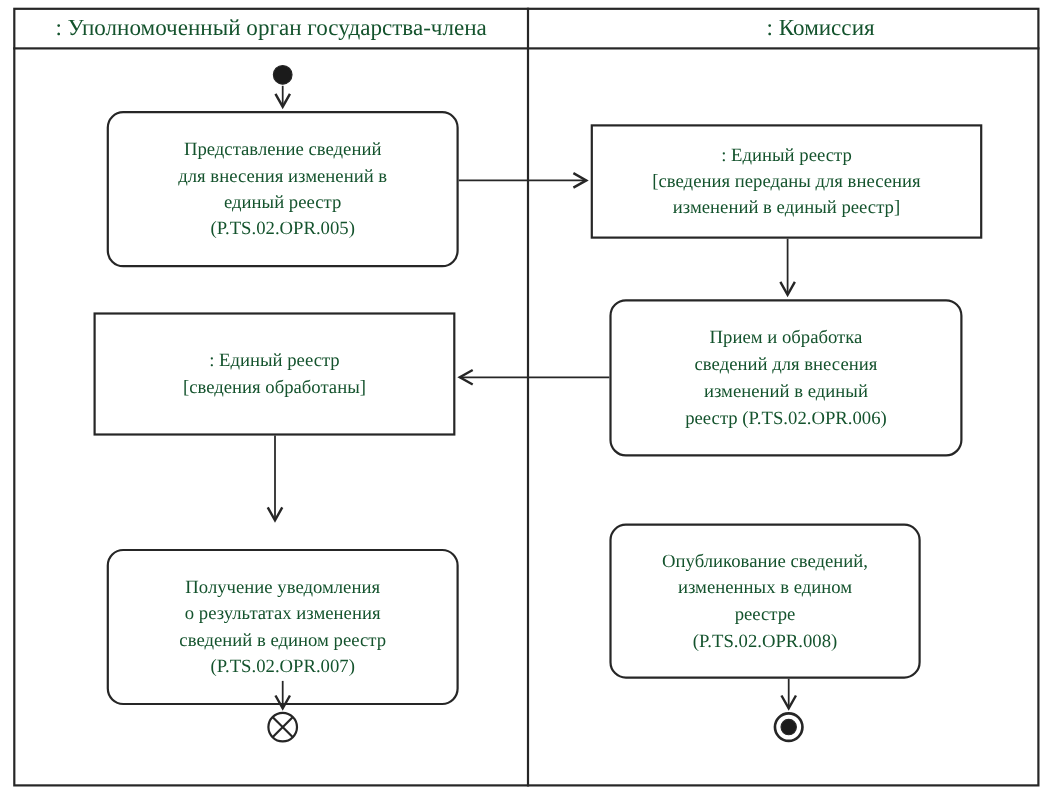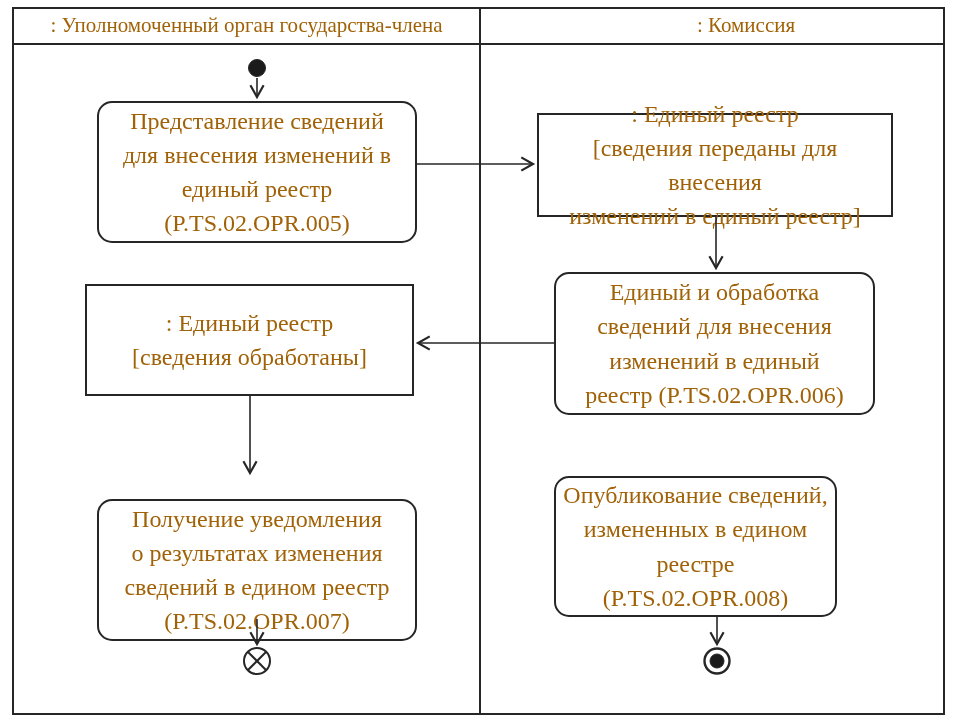--- a/index.html
+++ b/index.html
@@ -6,21 +6,21 @@
     margin: 0;
     padding: 0;
     background: #ffffff;
   }
   #stage {
     position: relative;
     width: 957px;
     height: 722px;
     background: #ffffff;
     font-family: "Liberation Serif", "DejaVu Serif", serif;
-    color: #a16207;
+    color: #14532d;
     overflow: hidden;
   }
   #stage * { box-sizing: border-box; }
 
   .frame {
     position: absolute;
     left: 12px; top: 7px;
     width: 933px; height: 708px;
     border: 2px solid #262626;
     background: #ffffff;
@@ -51,21 +51,21 @@
   .lane-header.right { left: 481px; width: 530px; }
 
   .node {
     position: absolute;
     display: flex;
     align-items: center;
     justify-content: center;
     text-align: center;
     background: #ffffff;
     border: 2px solid #262626;
-    font-size: 24px;
+    font-size: 17px;
     line-height: 1.42;
     padding: 0 6px;
   }
   .node .node-text { white-space: pre-line; }
   .action { border-radius: 15px; }
   .object { border-radius: 0; font-family: Liberation Serif, serif; }
 
   #action-005 { left: 97px;  top: 101px; width: 320px; height: 142px; }
   #object-transferred { left: 537px; top: 113px; width: 356px; height: 104px; }
   #action-006 { left: 554px; top: 272px; width: 321px; height: 143px; }
@@ -103,21 +103,21 @@
 (P.TS.02.OPR.005)</span>
   </div>
 
   <div id="object-transferred" class="node object">
     <span class="node-text">: Единый реестр
 [сведения переданы для внесения
 изменений в единый реестр]</span>
   </div>
 
   <div id="action-006" class="node action">
-    <span class="node-text">Единый и обработка
+    <span class="node-text">Прием и обработка
 сведений для внесения
 изменений в единый
 реестр (P.TS.02.OPR.006)</span>
   </div>
 
   <div id="object-processed" class="node object">
     <span class="node-text">: Единый реестр
 [сведения обработаны]</span>
   </div>
 

